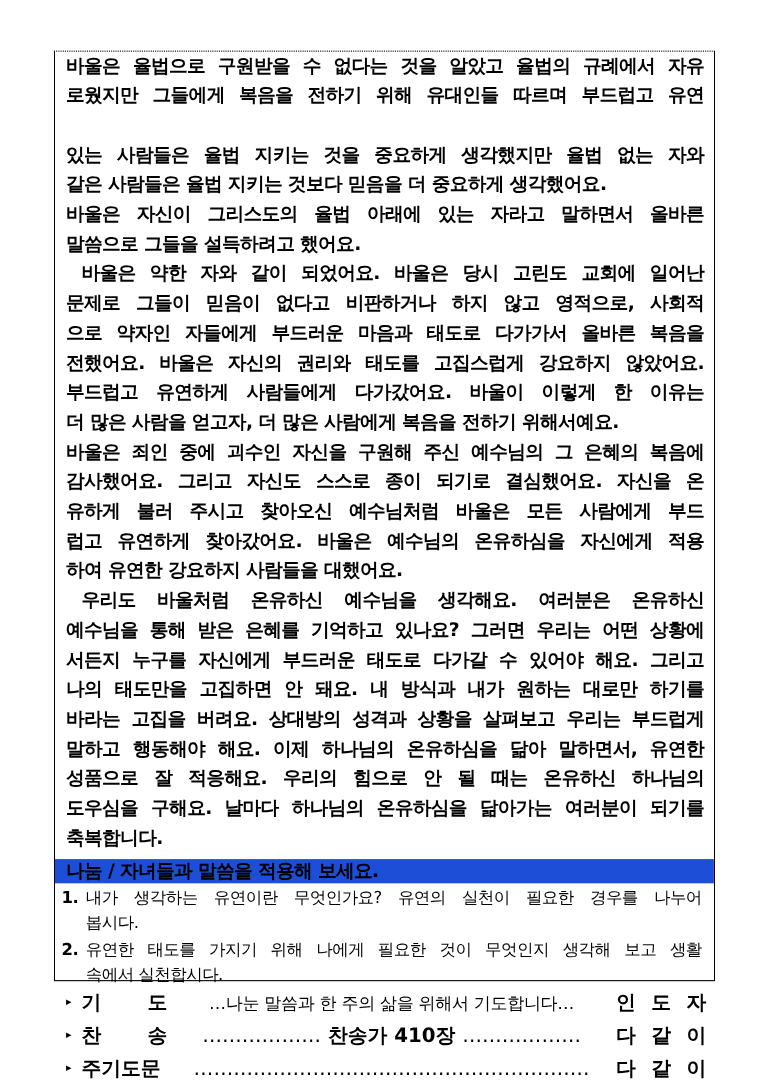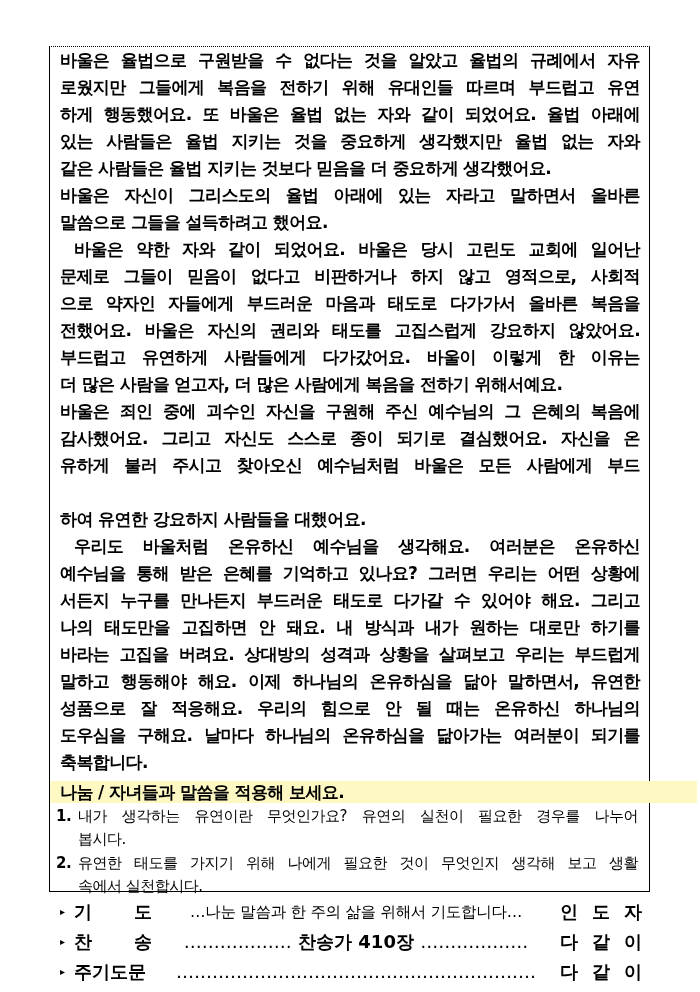--- a/index.html
+++ b/index.html
@@ -12,22 +12,21 @@
     }
     .line {
       position: absolute; left: 10px; width: 580px; height: 27px;
       font-size: 17px; font-weight: bold; line-height: 27px; white-space: nowrap;
       text-align: justify; text-align-last: justify; letter-spacing: -0.6px;
     }
     .line.last { text-align-last: left; }
     .line.indent { left: 24px; width: 566px; }
     .section-bar {
       position: absolute; left: 0; top: 734px; width: 599px; height: 22px;
-      background: #fef9c3;
-      padding-left: 48px;
+      background: #1d4ed8;
     }
     .section-title {
       position: absolute; left: 10px; top: 0; font-size: 17px; font-weight: bold; line-height: 22px;
       letter-spacing: -0.6px;
     }
     .q {
       position: absolute; left: 6px; width: 584px; font-size: 15px; line-height: 24px;
       letter-spacing: -0.5px; white-space: nowrap;
     }
     .q .num { font-weight: bold; display: inline-block; width: 22px; }
@@ -47,38 +46,38 @@
     .order .leader { font-weight: normal; letter-spacing: 0px; color: #000; }
     .order .who { position: absolute; right: 0; top: 0; width: 82px;
                   text-align: justify; text-align-last: justify; }
   </style>
 </head>
 <body>
 
 <div class="box">
   <div class="line" style="top:0px">바울은 율법으로 구원받을 수 없다는 것을 알았고 율법의 규례에서 자유</div>
   <div class="line" style="top:27px">로웠지만 그들에게 복음을 전하기 위해 유대인들 따르며 부드럽고 유연</div>
-  <div class="line" style="top:54px">하게 행동했어요. 또 바울은 율법 없는 자와 같이 되었어요. 율법 아래에</div>
   <div class="line" style="top:81px">있는 사람들은 율법 지키는 것을 중요하게 생각했지만 율법 없는 자와</div>
   <div class="line last" style="top:108px">같은 사람들은 율법 지키는 것보다 믿음을 더 중요하게 생각했어요.</div>
   <div class="line" style="top:135px">바울은 자신이 그리스도의 율법 아래에 있는 자라고 말하면서 올바른</div>
   <div class="line last" style="top:162px">말씀으로 그들을 설득하려고 했어요.</div>
   <div class="line indent" style="top:189px">바울은 약한 자와 같이 되었어요. 바울은 당시 고린도 교회에 일어난</div>
   <div class="line" style="top:216px">문제로 그들이 믿음이 없다고 비판하거나 하지 않고 영적으로, 사회적</div>
   <div class="line" style="top:243px">으로 약자인 자들에게 부드러운 마음과 태도로 다가가서 올바른 복음을</div>
   <div class="line" style="top:270px">전했어요. 바울은 자신의 권리와 태도를 고집스럽게 강요하지 않았어요.</div>
   <div class="line" style="top:297px">부드럽고 유연하게 사람들에게 다가갔어요. 바울이 이렇게 한 이유는</div>
   <div class="line last" style="top:324px">더 많은 사람을 얻고자, 더 많은 사람에게 복음을 전하기 위해서예요.</div>
   <div class="line" style="top:378px">감사했어요. 그리고 자신도 스스로 종이 되기로 결심했어요. 자신을 온</div>
   <div class="line" style="top:351px">바울은 죄인 중에 괴수인 자신을 구원해 주신 예수님의 그 은혜의 복음에</div>
   <div class="line" style="top:405px">유하게 불러 주시고 찾아오신 예수님처럼 바울은 모든 사람에게 부드</div>
+  <div class="line" style="top:432px">럽고 유연하게 찾아갔어요. 바울은 예수님의 온유하심을 자신에게 적용</div>
   <div class="line last" style="top:459px">하여 유연한 강요하지 사람들을 대했어요.</div>
   <div class="line indent" style="top:486px">우리도 바울처럼 온유하신 예수님을 생각해요. 여러분은 온유하신</div>
   <div class="line" style="top:513px">예수님을 통해 받은 은혜를 기억하고 있나요? 그러면 우리는 어떤 상황에</div>
-  <div class="line" style="top:540px">서든지 누구를 만나든지 부드러운 태도로 다가갈 수 있어야 해요. 그리고</div>
+  <div class="line" style="top:540px">서든지 누구를 자신에게 부드러운 태도로 다가갈 수 있어야 해요. 그리고</div>
   <div class="line" style="top:567px">나의 태도만을 고집하면 안 돼요. 내 방식과 내가 원하는 대로만 하기를</div>
   <div class="line" style="top:594px">바라는 고집을 버려요. 상대방의 성격과 상황을 살펴보고 우리는 부드럽게</div>
   <div class="line" style="top:621px">말하고 행동해야 해요. 이제 하나님의 온유하심을 닮아 말하면서, 유연한</div>
   <div class="line" style="top:648px">성품으로 잘 적응해요. 우리의 힘으로 안 될 때는 온유하신 하나님의</div>
   <div class="line" style="top:675px">도우심을 구해요. 날마다 하나님의 온유하심을 닮아가는 여러분이 되기를</div>
   <div class="line last" style="top:702px">축복합니다.</div>
 
   <div class="section-bar">
     <div class="section-title">나눔 / 자녀들과 말씀을 적용해 보세요.</div>
   </div>

